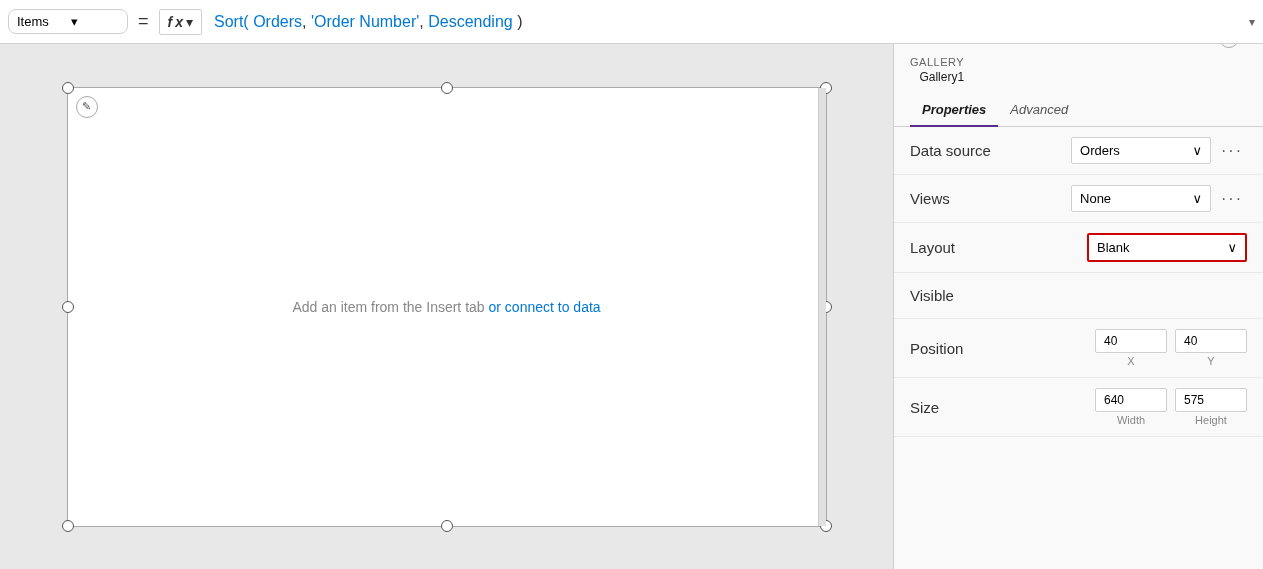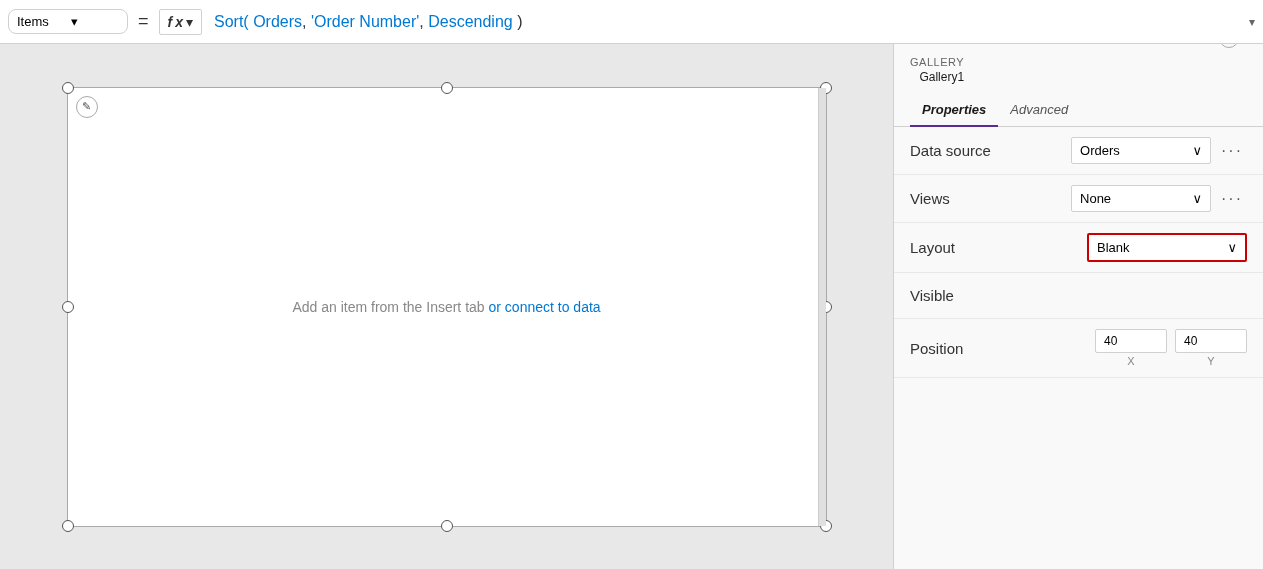--- a/index.html
+++ b/index.html
@@ -477,16 +477,31 @@
               <span class="input-sublabel">X</span>
             </div>
             <div class="input-group">
               <input class="number-input" type="text" value="40" style="">
               <span class="input-sublabel">Y</span>
             </div>
           </div>
         </div>
       </div>
 
+      <div class="property-row">
+        <div class="property-label">Size</div>
+        <div class="property-control">
+          <div class="position-inputs">
+            <div class="input-group">
+              <input class="number-input" type="text" value="640" style="">
+              <span class="input-sublabel">Width</span>
+            </div>
+            <div class="input-group">
+              <input class="number-input" type="text" value="575" style="">
+              <span class="input-sublabel">Height</span>
+            </div>
+          </div>
+        </div>
+      </div>
 
     </div>
   </div>
 </div>
 
 </body></html>

